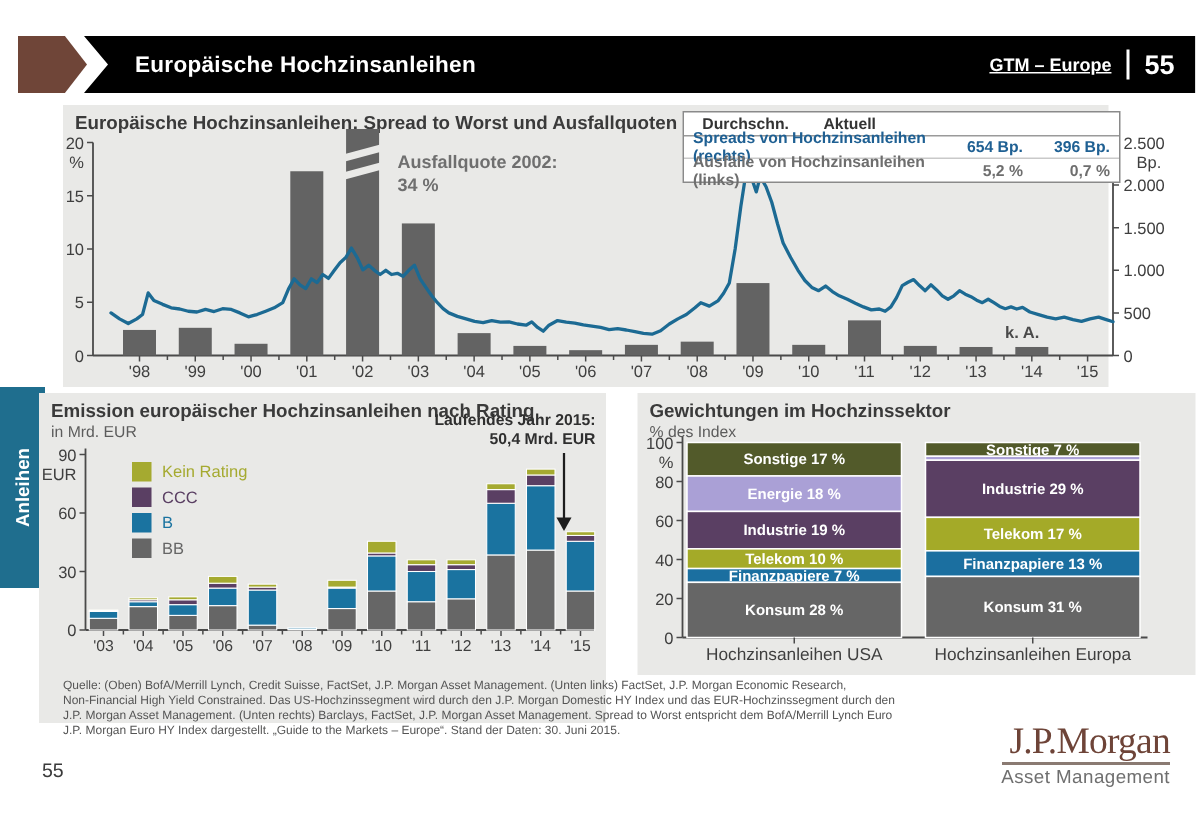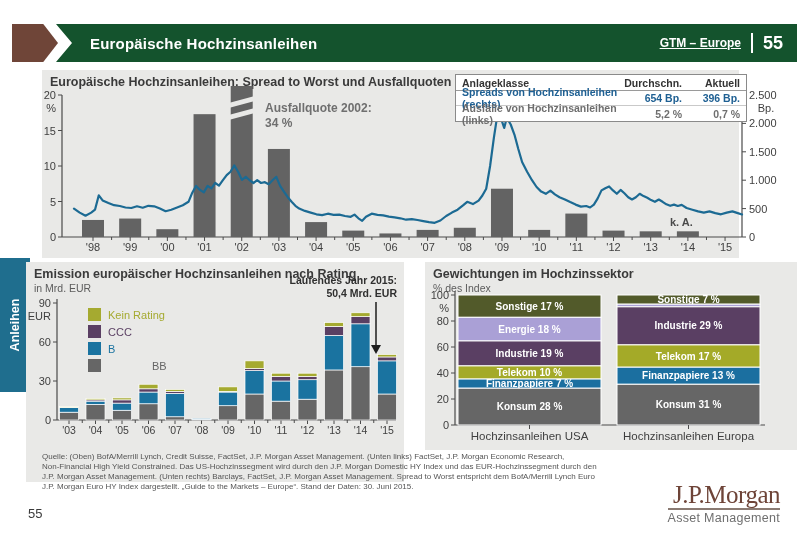--- a/index.html
+++ b/index.html
@@ -1,20 +1,20 @@
 <!DOCTYPE html>
 <html><head>
 <meta charset="utf-8">
 <style>
   * { margin:0; padding:0; box-sizing:border-box; }
   html,body { width:800px; height:550px; }
   body { position:relative; background:#ffffff; font-family:"Liberation Sans", sans-serif; color:#3f3f3f; overflow:hidden; }
 
   
-  .hdr-bar { position:absolute; left:56px; top:24px; width:741px; height:38px; background:#14532d;
+  .hdr-bar { position:absolute; left:56px; top:24px; width:741px; height:38px; background:#000000;
              clip-path:polygon(0 0,100% 0,100% 100%,0 100%,16px 50%);
              display:flex; align-items:center; }
   .hdr-arrow { position:absolute; left:12px; top:24px; width:46px; height:38px; background:#6f4538;
                clip-path:polygon(0 0,68% 0,100% 50%,68% 100%,0 100%); }
   .hdr-title { color:#fff; font-size:15px; font-weight:bold; padding-left:34px; letter-spacing:.2px; }
   .hdr-right { margin-left:auto; display:flex; align-items:center; padding-right:14px; }
   .hdr-brand { color:#fff; font-size:12px; font-weight:bold;text-decoration:underline; }
   .hdr-sep { width:2px; height:20px; background:#fff; margin:0 10px; }
   .hdr-page { color:#fff; font-size:18px; font-weight:bold; }
 
@@ -178,21 +178,20 @@
         <rect x="486.15999999999997" y="159.9" width="22" height="7.099999999999994" fill="#636363"></rect>
         <rect x="523.3399999999999" y="143.57" width="22" height="23.430000000000007" fill="#636363"></rect>
         <rect x="560.52" y="160.61" width="22" height="6.389999999999986" fill="#636363"></rect>
         <rect x="597.7" y="161.32" width="22" height="5.680000000000007" fill="#636363"></rect>
         <rect x="634.88" y="161.32" width="22" height="5.680000000000007" fill="#636363"></rect>
       </g>
       <polyline points="32.0,138.6 37.7,142.6 43.5,145.7 49.2,142.6 53.0,139.7 56.8,125.3 60.6,130.4 66.4,132.9 72.1,135.2 77.8,136.0 83.5,137.5 89.3,138.0 95.0,136.3 100.7,137.7 106.4,135.8 112.2,136.3 117.9,138.6 123.6,141.2 129.3,139.7 135.1,137.5 140.8,135.2 146.5,131.8 150.3,122.7 154.1,115.9 158.0,119.9 161.8,122.4 165.6,115.9 169.4,118.4 173.2,113.0 177.0,115.6 180.9,110.2 184.7,105.1 188.5,101.7 192.3,95.4 196.1,101.7 199.9,109.9 203.8,106.8 207.6,110.2 211.4,113.0 215.2,110.2 219.0,113.0 222.9,112.2 226.7,114.2 230.5,110.2 234.3,106.8 238.1,115.9 241.9,121.6 245.8,127.2 249.6,131.8 253.4,135.8 257.2,138.6 262.9,140.9 268.7,142.6 274.4,144.3 280.1,145.1 285.8,143.7 291.6,144.8 297.3,144.6 303.0,146.0 308.7,146.8 312.5,144.6 316.4,148.3 320.2,150.8 324.0,146.8 329.7,143.7 335.5,144.8 341.2,145.4 346.9,146.6 352.6,147.4 358.4,148.3 364.1,149.7 369.8,149.1 375.5,150.0 381.3,151.1 387.0,152.2 392.7,152.8 398.4,150.5 404.2,146.0 409.9,142.6 415.6,139.7 421.3,135.2 425.2,131.8 430.9,134.1 436.6,130.6 440.4,125.5 444.2,118.7 448.1,96.0 451.9,67.6 454.5,50.6 457.2,43.2 459.5,50.0 462.2,57.9 464.8,47.7 468.7,54.5 472.5,64.8 476.3,79.0 480.1,92.0 485.1,101.7 490.0,110.2 494.6,117.0 499.2,121.6 503.8,123.8 508.4,120.7 512.9,124.4 517.5,127.2 522.9,129.5 528.2,132.1 533.6,134.6 538.9,136.6 544.2,136.0 548.1,137.5 551.9,134.6 555.7,128.4 559.5,120.4 563.3,118.2 567.1,116.4 571.0,120.4 574.8,123.8 578.6,119.9 582.4,123.3 586.2,127.2 590.0,129.5 593.9,127.2 597.7,123.8 601.5,126.1 605.3,127.8 609.1,130.1 612.9,131.8 616.8,129.5 620.6,131.8 624.4,134.3 628.2,135.8 632.0,134.6 635.8,136.0 639.7,134.9 644.6,138.0 650.4,139.7 656.1,141.4 661.8,142.6 667.5,141.4 673.3,143.1 679.0,144.3 684.7,142.6 690.4,141.4 695.0,142.9 700.0,144.5" fill="none" stroke="#1c6a93" stroke-width="2.2" stroke-linejoin="round" stroke-linecap="round"></polyline>
     </svg>
   <div class="sum-table">
     <div class="sum-row head">
-      <span class="sum-label">Anlageklasse</span>
       <span class="sum-avg">Durchschn.</span>
       <span class="sum-cur">Aktuell</span>
     </div>
     <div class="sum-row r1" id="sum-row-0" style="color: rgb(31, 96, 147);">
       <span class="sum-label">Spreads von Hochzinsanleihen (rechts)</span>
       <span class="sum-avg">654 Bp.</span>
       <span class="sum-cur">396 Bp.</span>
     </div>
     <div class="sum-row" id="sum-row-1" style="color: rgb(110, 110, 110);">
       <span class="sum-label">Ausfälle von Hochzinsanleihen (links)</span>
@@ -323,21 +322,21 @@
       <div class="lg-item">
         <span class="lg-sw" style="background: rgb(90, 63, 99);"></span>
         <span class="lg-label" style="color: rgb(90, 63, 99);">CCC</span>
       </div>
       <div class="lg-item">
         <span class="lg-sw" style="background: rgb(26, 115, 160);"></span>
         <span class="lg-label" style="color: rgb(26, 115, 160);">B</span>
       </div>
       <div class="lg-item">
         <span class="lg-sw" style="background: rgb(102, 102, 102);"></span>
-        <span class="lg-label" style="color: rgb(102, 102, 102); margin-left: 44px;">BB</span>
+        <span class="lg-label" style="color: rgb(102, 102, 102);">BB</span>
       </div>
     </div>
   <div class="anno-bl">
     <div>Laufendes Jahr 2015:</div>
     <div>50,4 Mrd. EUR</div>
   </div>
 </div>
 
 <div id="panel-br" class="panel">
   <div class="panel-title">Gewichtungen im Hochzinssektor</div>

